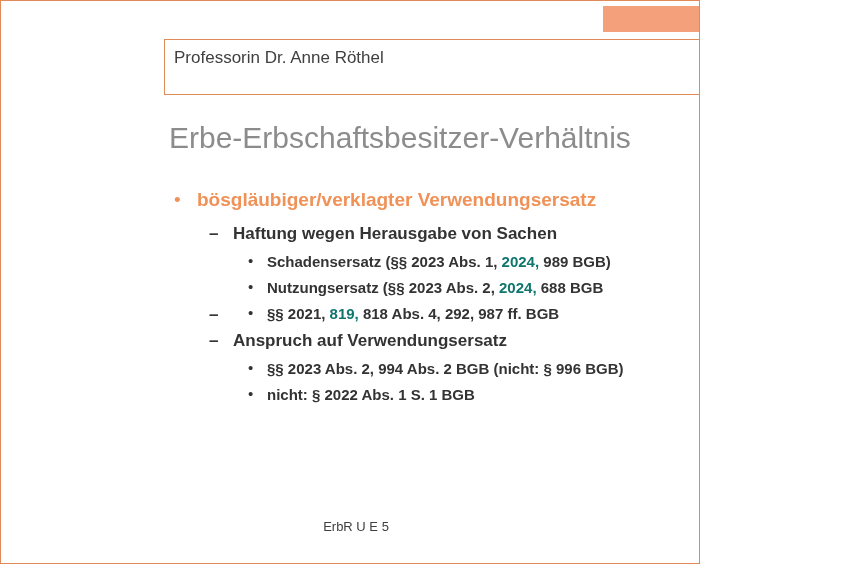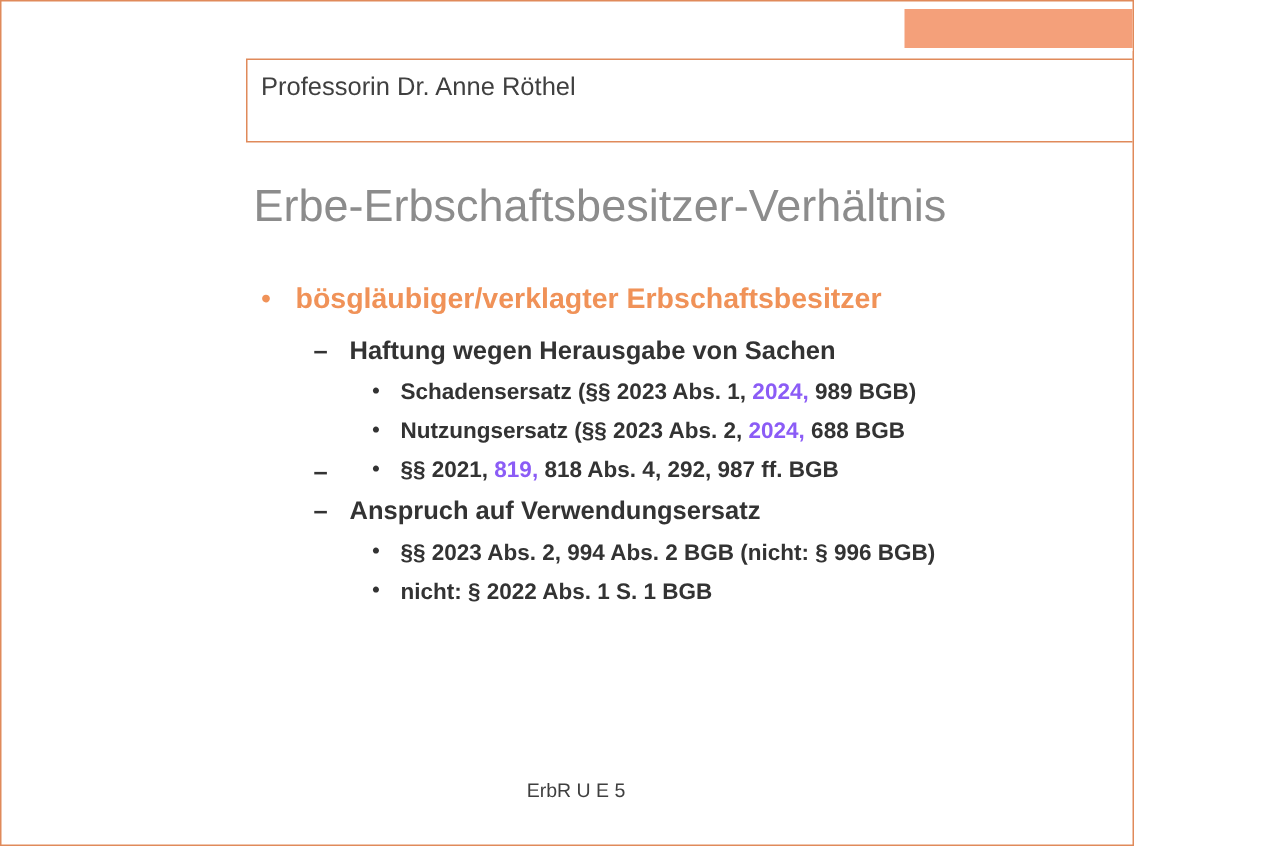--- a/index.html
+++ b/index.html
@@ -5,21 +5,21 @@
   html, body {
     margin: 0;
     padding: 0;
     background: #ffffff;
   }
   body {
     font-family: "Liberation Sans", sans-serif;
   }
   .slide {
     position: relative;
-    width: 756px;
+    width: 700px;
     height: 564px;
     background: #ffffff;
     box-sizing: border-box;
     border: 1px solid #e08a5a;
     overflow: hidden;
   }
   
   .deco-horiz {
     position: absolute;
     top: 5px;
@@ -117,21 +117,21 @@
     padding-left: 98px;
     white-space: nowrap;
   }
   .lvl3 .bullet {
     position: absolute;
     left: 79px;
     top: -1px;
     font-weight: normal;
   }
   .dim {
-    color: #8b5cf6;
+    color: #0f766e;
   }
   
   .footer-center {
     position: absolute;
     left: 12px;
     right: 0;
     top: 518px;
     text-align: center;
     font-size: 13px;
     color: #3f3f3f;
@@ -156,21 +156,21 @@
   <div class="header-box">
     <div class="header-line">Professorin Dr. Anne Röthel</div>
   </div>
 
   <div class="slide-title">Erbe-Erbschaftsbesitzer-Verhältnis</div>
 
   <div class="body">
 
     <div class="lvl1">
       <span class="bullet">•</span>
-      <span>bösgläubiger/verklagter Erbschaftsbesitzer</span>
+      <span>bösgläubiger/verklagter Verwendungsersatz</span>
     </div>
 
     <div class="lvl2">
       <span class="bullet">–</span>
       <span>Haftung wegen Herausgabe von Sachen</span>
     </div>
 
     <div class="lvl3">
       <span class="bullet">•</span>
       <span>Schadensersatz (§§ 2023 Abs. 1, </span><span class="dim">2024,</span><span> 989 BGB)</span>

